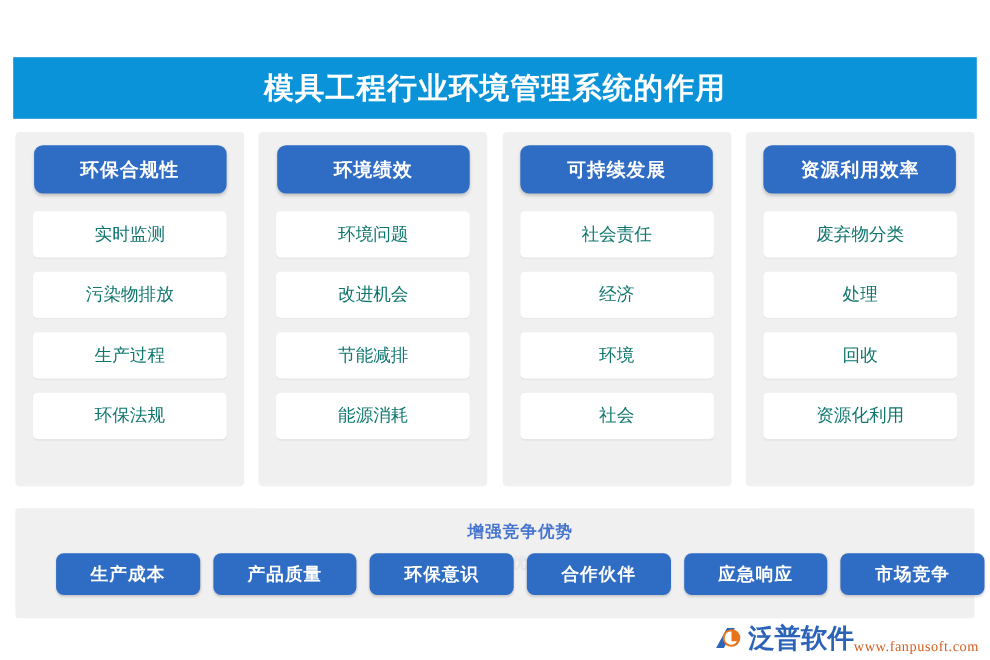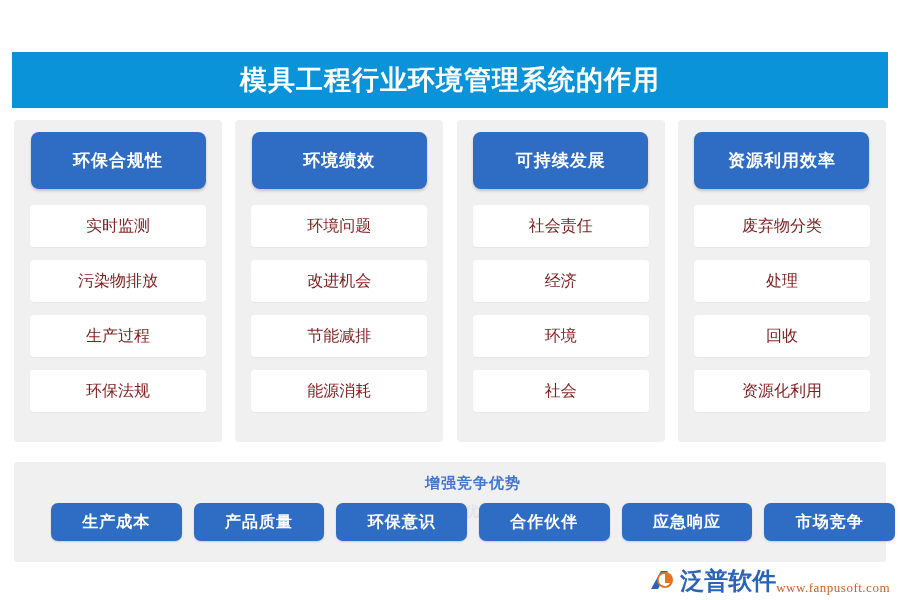--- a/index.html
+++ b/index.html
@@ -51,42 +51,42 @@
     background: #f0f0f0;
     border-radius: 4px;
     padding: 12px 0 14px 0;
     box-sizing: border-box;
     display: flex;
     flex-direction: column;
     align-items: center;
   }
   .col-header {
     width: 175px;
-    height: 57px;
+    height: 44px;
     background: #2f6cc3;
     border-radius: 8px;
     display: flex;
     align-items: center;
     justify-content: center;
     color: #ffffff;
     font-size: 17px;
     font-weight: bold;
     letter-spacing: 1px;
     box-shadow: 0 2px 3px rgba(0,0,0,0.18);
     margin-bottom: 16px;
   }
   .col-item {
     width: 176px;
     height: 42px;
     background: #ffffff;
     border-radius: 4px;
     display: flex;
     align-items: center;
     justify-content: center;
-    color: #7f1d1d;
+    color: #0f766e;
     font-size: 16px;
     margin-bottom: 13px;
     box-shadow: 0 1px 1px rgba(0,0,0,0.04);
   }
   .col-item:last-child { margin-bottom: 0; }
 
   
   .advantage {
     position: absolute;
     left: 14px;

